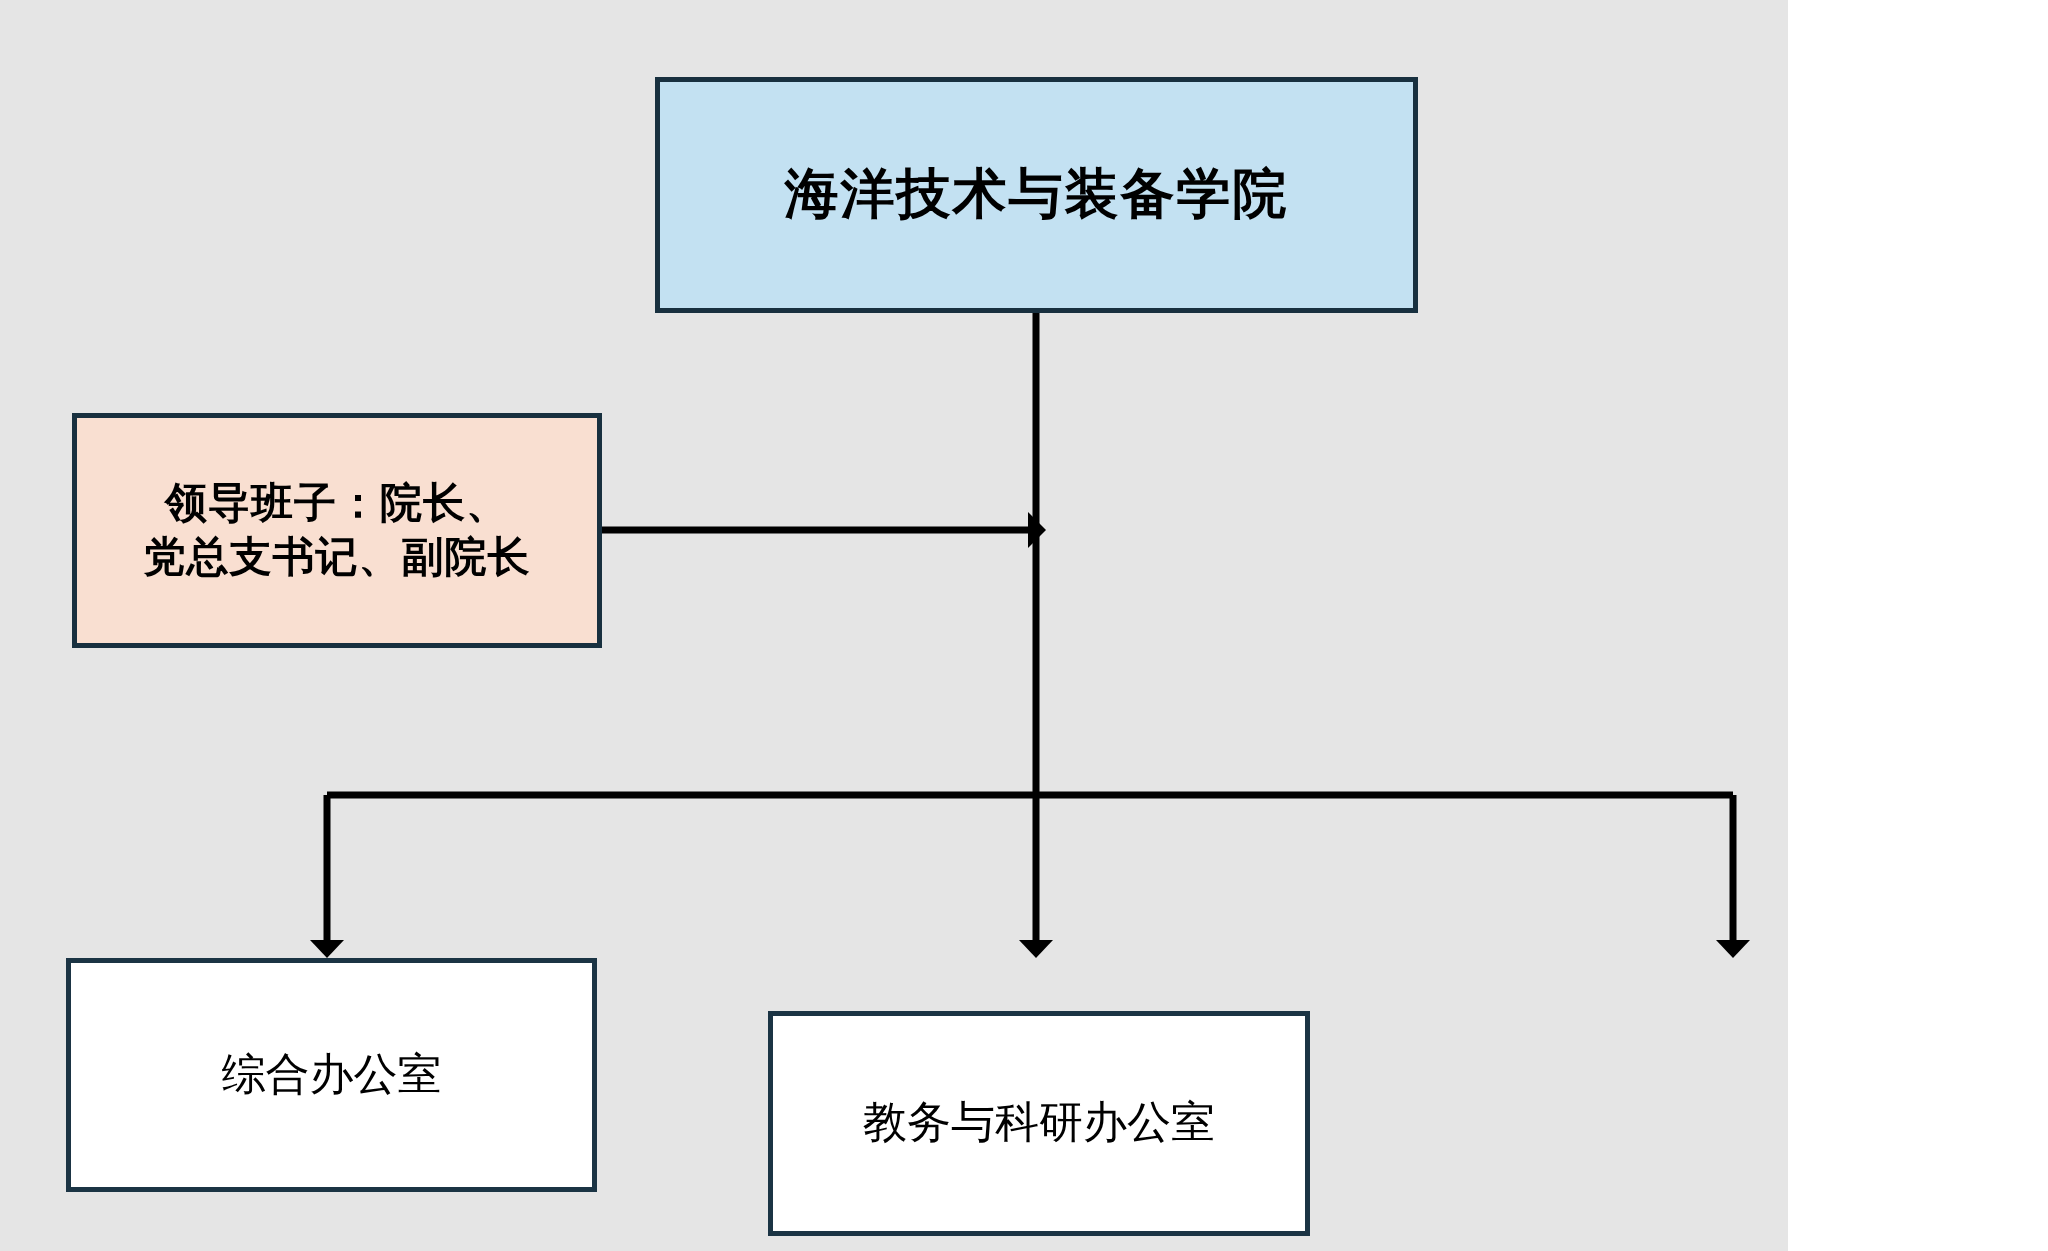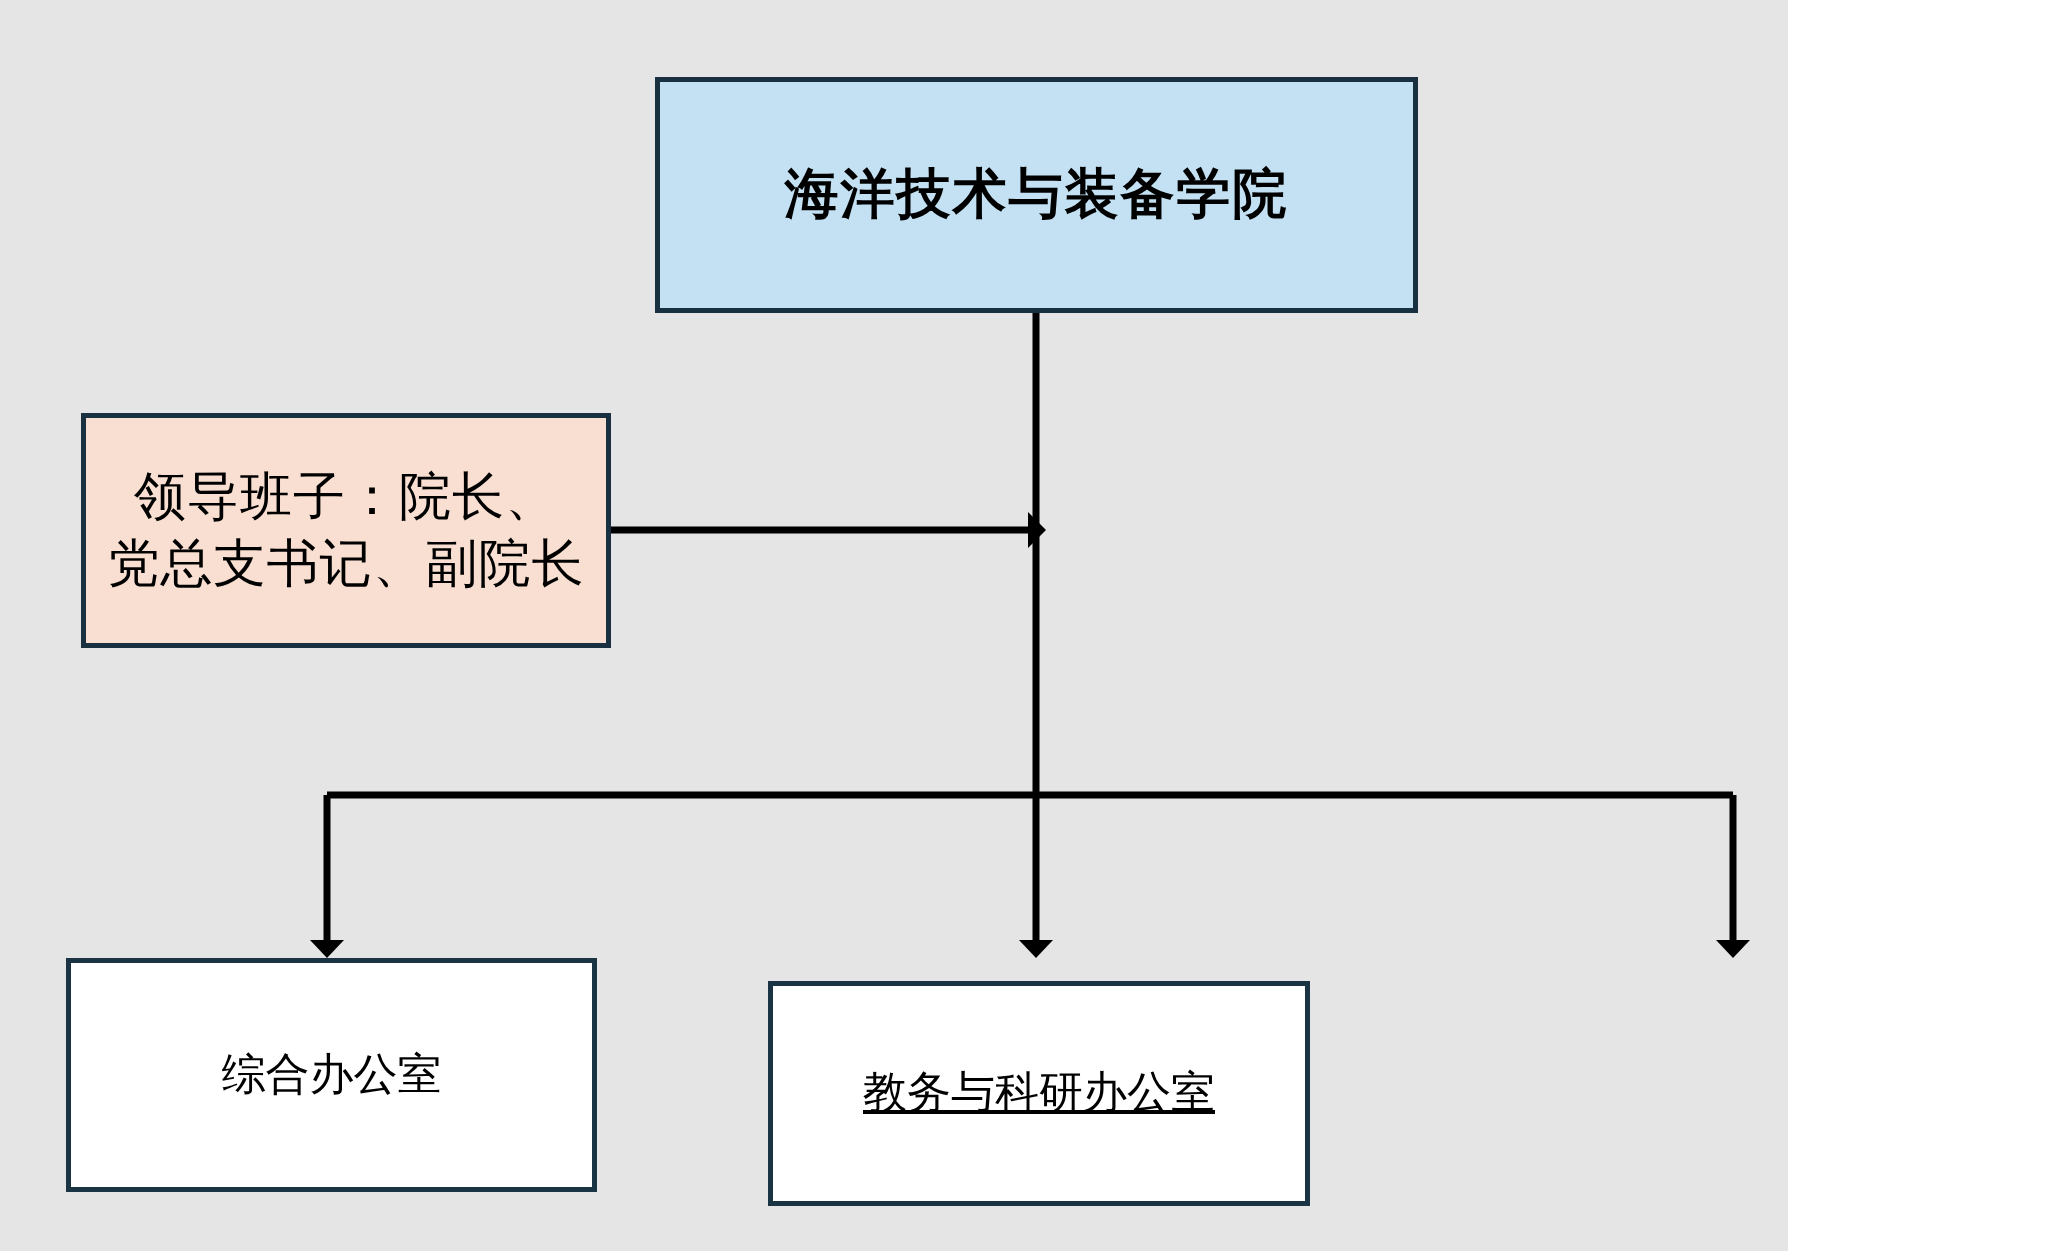--- a/index.html
+++ b/index.html
@@ -49,50 +49,49 @@
     height: 236px;
     background: #C3E1F2;
     border: 5px solid #18303F;
     font-size: 54px;
     font-weight: 700;
     letter-spacing: 2px;
   }
 
   
   #node-leadership {
-    left: 81px;
+    left: 72px;
     top: 413px;
     width: 530px;
     height: 235px;
     background: #F9DFD1;
     border: 5px solid #18303F;
-    font-size: 52px;
-    font-weight: 400;
+    font-size: 42px;
+    font-weight: 700;
     letter-spacing: 1px;
   }
 
   
   .dept {
     background: #FFFFFF;
     border: 5px solid #1B3444;
     font-size: 44px;
     font-weight: 400;
   }
   #node-dept-0 {
     left: 66px;
     top: 958px;
     width: 531px;
     height: 234px;
   }
   #node-dept-1 {
     left: 768px;
-    top: 981px;
+    top: 1011px;
     width: 542px;
     height: 225px;
-    text-decoration: underline;
   }
   #node-dept-2 {
     left: 1475px;
     top: 958px;
     width: 535px;
     height: 234px;
   }
 </style>
 </head>
 <body>

